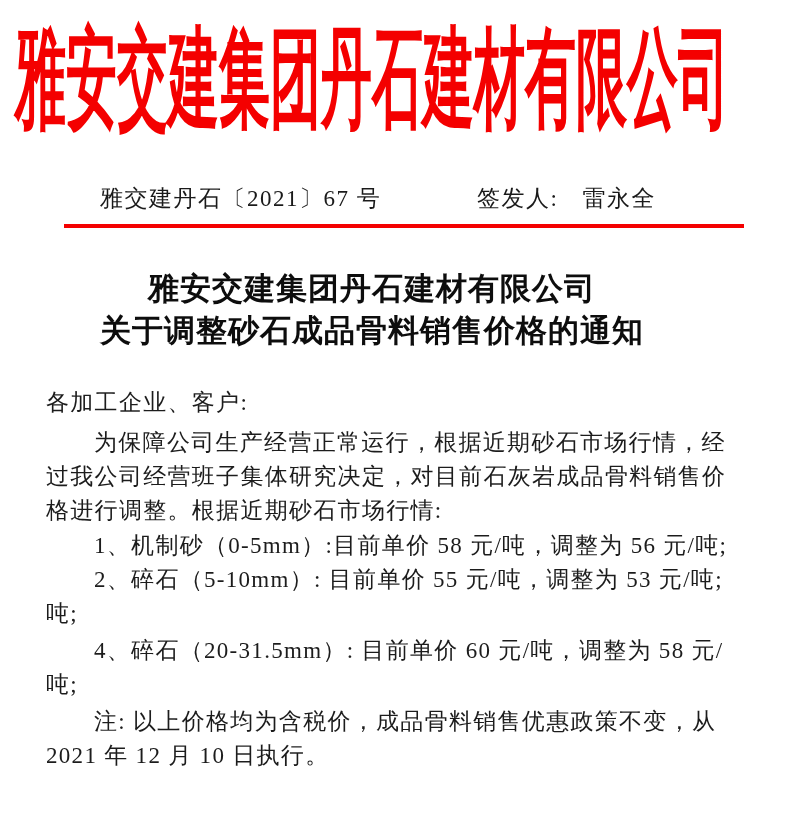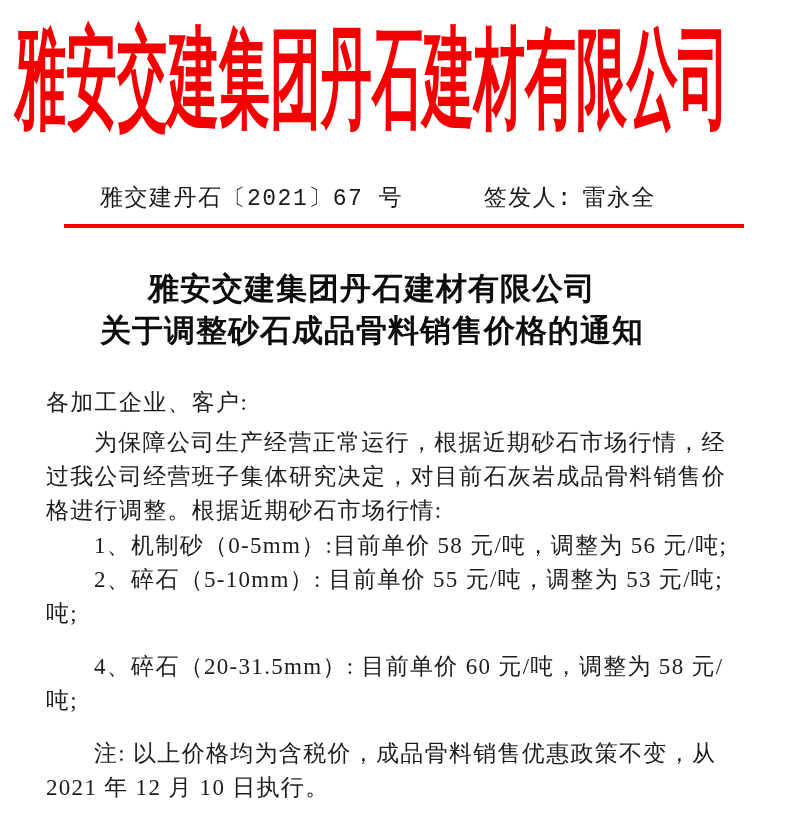--- a/index.html
+++ b/index.html
@@ -17,23 +17,22 @@
     color:#f40000;
     transform:scaleY(2.15);transform-origin:50% 0;
     letter-spacing:0px;
   }
   
   .doc-meta{
     position:absolute;top:185px;left:100px;right:88px;
     display:flex;justify-content:space-between;align-items:center;
     font-size:23px;line-height:28px;letter-spacing:1.5px;color:#1a1a1a;
     white-space:nowrap;
-    font-family:Liberation Mono, monospace;
   }
-  .issuer-name{margin-left:10px;}
+  .issuer-name{margin-left:24px;}
   
   .red-rule{
     position:absolute;top:224px;left:64px;width:688px;height:4px;
     background:#f40000;
   }
   
   .doc-title{
     position:absolute;top:268px;left:0;width:100%;margin:0;
     text-align:center;
     font-family:"Liberation Sans","DejaVu Sans",sans-serif;
@@ -43,21 +42,21 @@
   
   .body-text{
     position:absolute;top:386px;left:46px;right:56px;
     font-size:23px;line-height:34px;letter-spacing:1.3px;
     color:#1c1c1c;
   }
   .line{white-space:nowrap;}
   .indent{text-indent:48px;}
   .mt8{margin-top:6px;}
   .mt5{margin-top:1px;}
-  .mt3{margin-top:19px;}
+  .mt3{margin-top:3px;}
 </style>
 </head>
 <body>
 
 <div class="page">
 
   <div class="red-head">雅安交建集团丹石建材有限公司</div>
 
   <div class="doc-meta">
     <span class="doc-no">雅交建丹石〔2021〕67 号</span>

